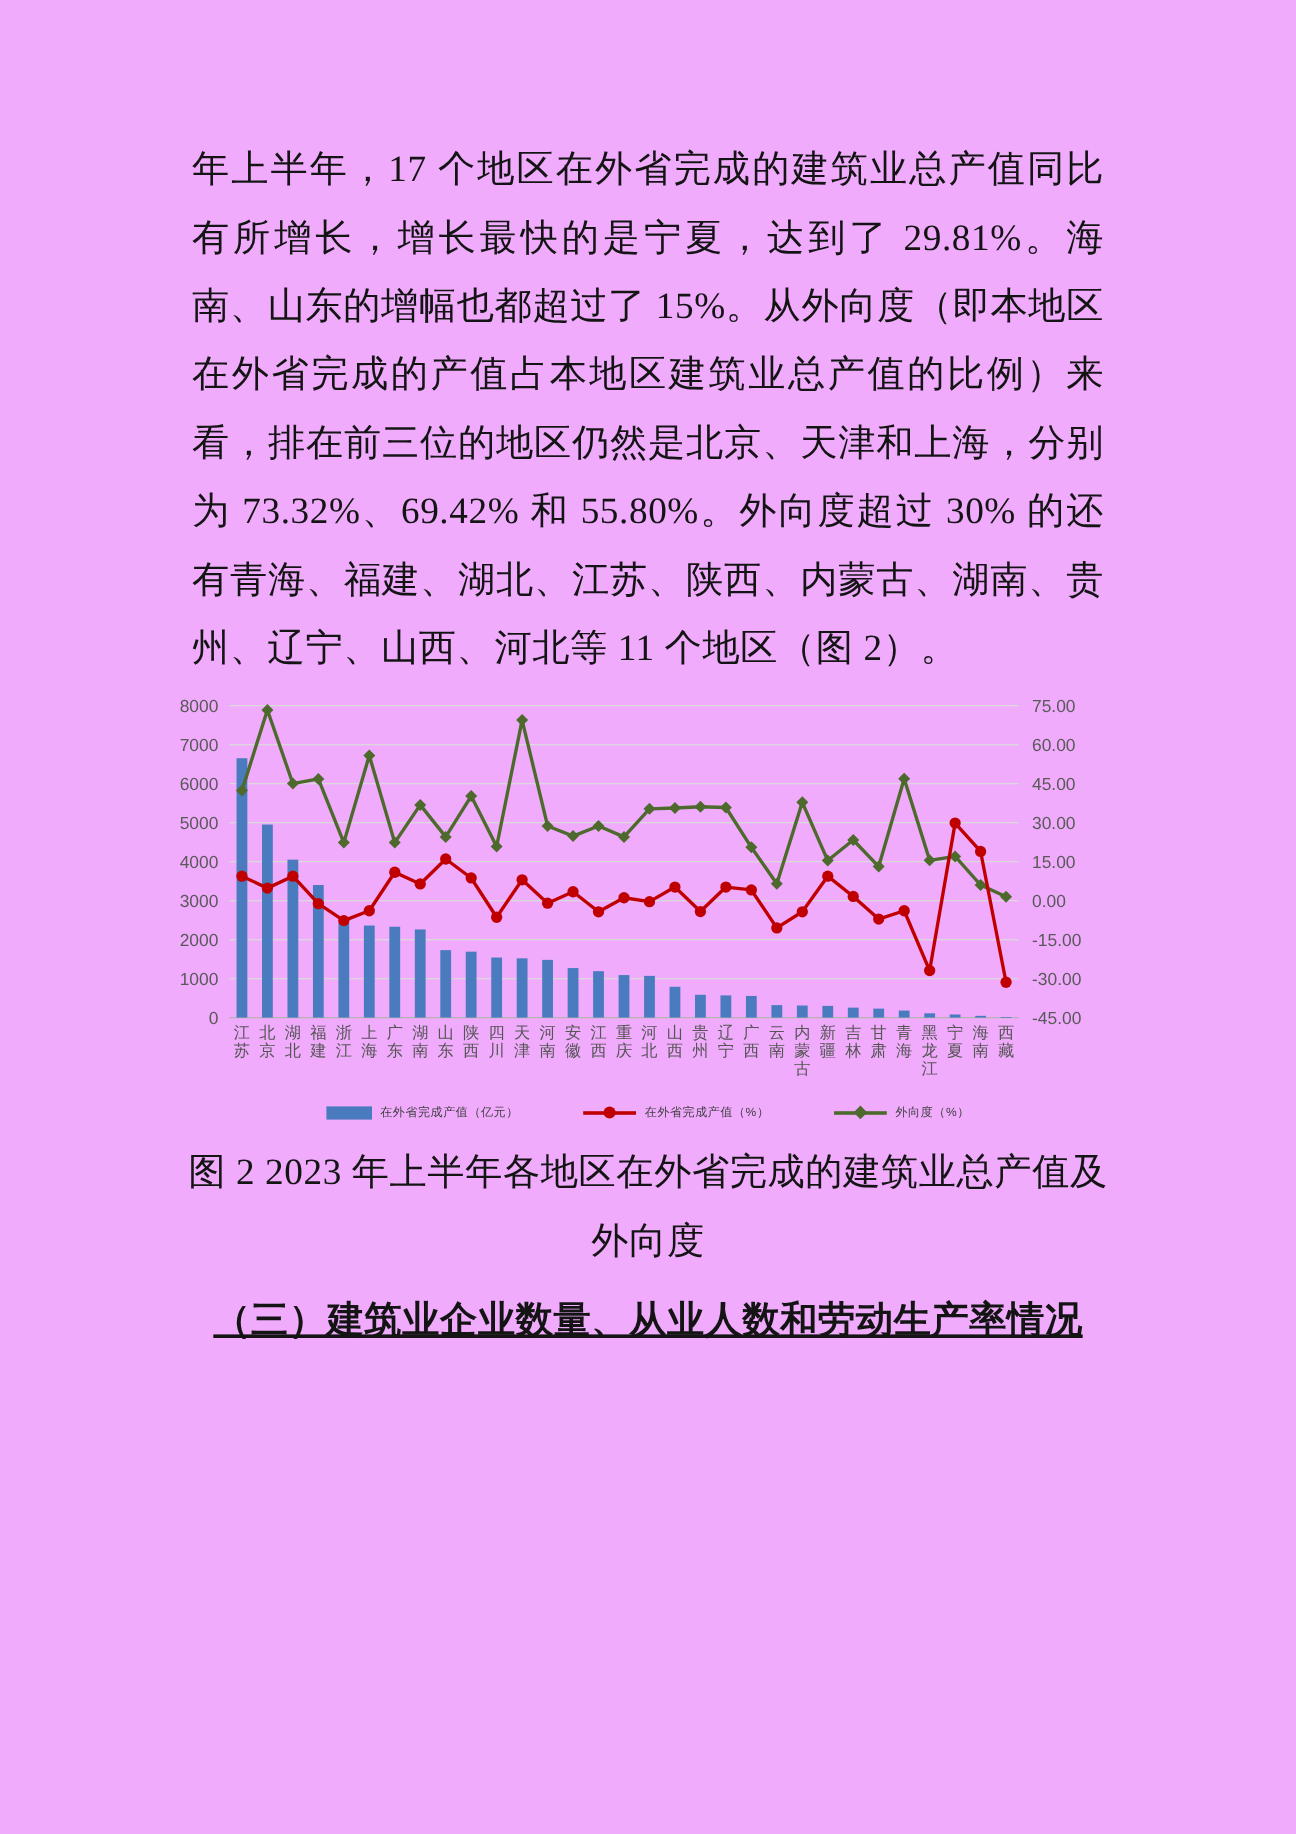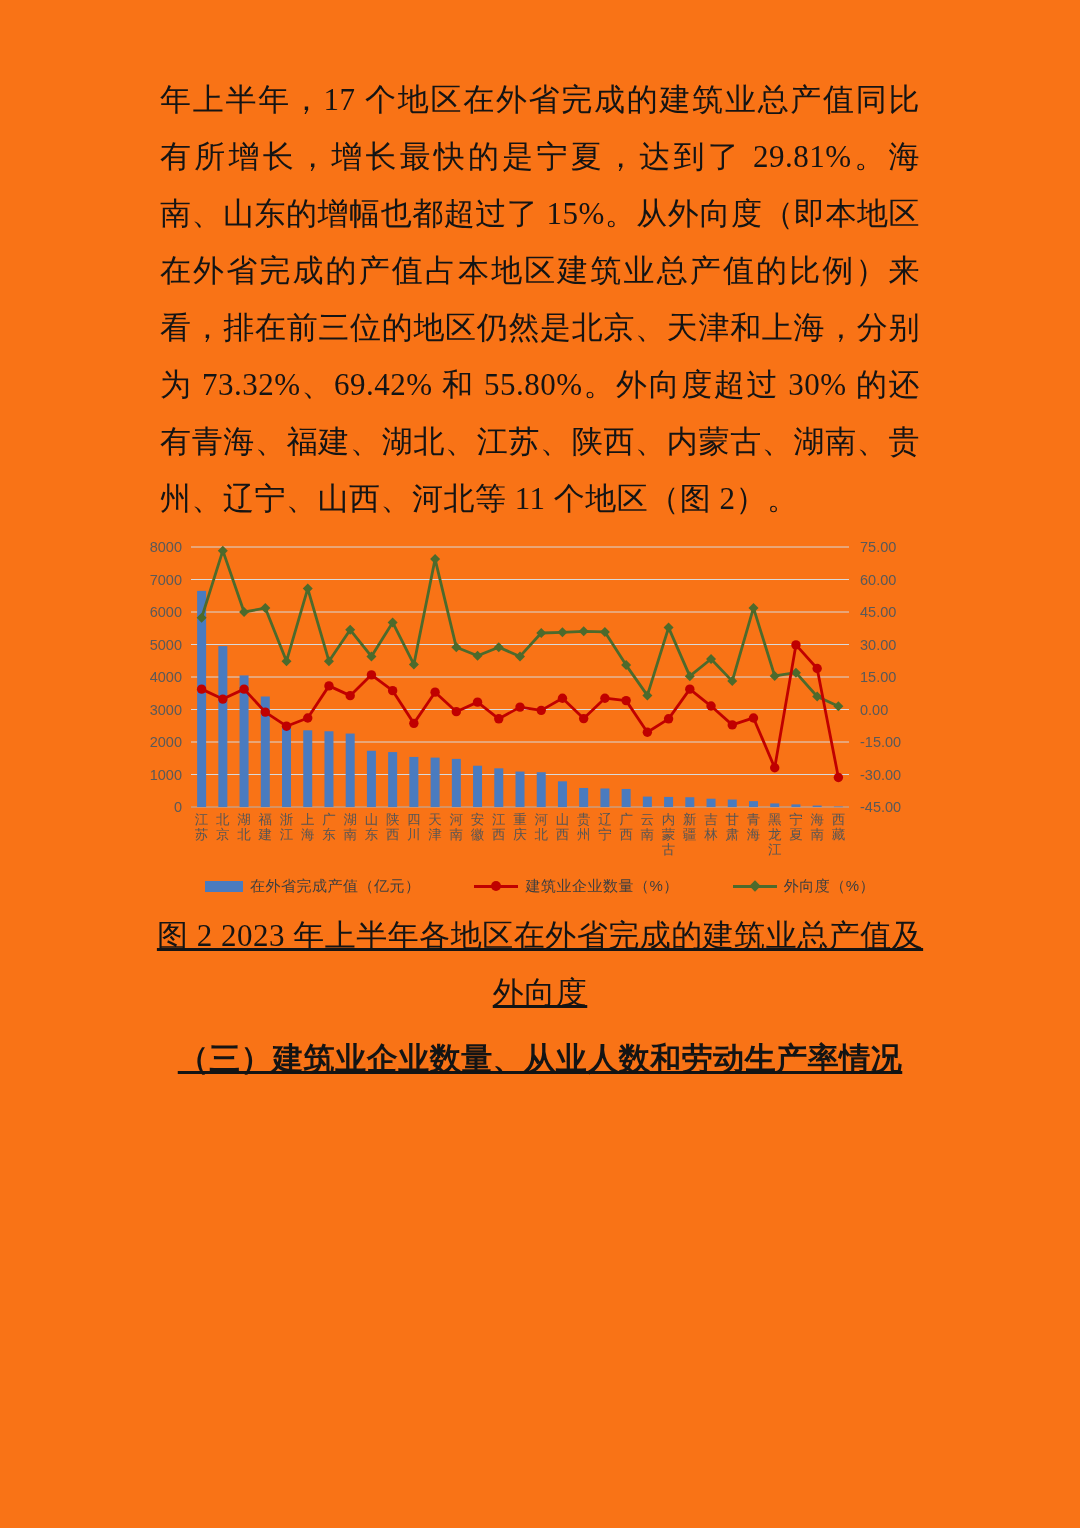--- a/index.html
+++ b/index.html
@@ -1,60 +1,60 @@
 <!DOCTYPE html>
 <html><head>
 <meta charset="utf-8">
 <style>
   html,body{margin:0;padding:0;background:#fff;}
   .page{
     position:relative;
     width:1080px;height:1528px;
-    background:#f97316;
+    background:#f0abfc;
     box-sizing:border-box;
-    padding:71px 160px 0 160px;
+    padding:112px 160px 0 160px;
     overflow:hidden;
     font-family:"Liberation Serif","DejaVu Serif",serif;
     color:#141414;
   }
   .body-text{
     margin:0;
     font-size:31px;
     line-height:57px;
     letter-spacing:0.5px;
     text-align:justify;
     text-justify:inter-ideograph;
   }
   .indent{ text-indent:64px; }
   .chart-figure{ margin:0 -15px; }
   .chart-wrap{ position:relative; width:790px; margin:0 auto; }
   #chart-svg{ display:block; }
   .legend{
     display:flex; justify-content:center; align-items:center;
     gap:54px; margin-top:2px; height:22px;
     font-family:"Liberation Sans","DejaVu Sans",sans-serif;
-    font-size:15px; color:#3f3f3f; letter-spacing:0.5px;
+    font-size:10px; color:#3f3f3f; letter-spacing:0.5px;
   }
   .legend-item{ display:flex; align-items:center; gap:7px; }
   .swatch-bar{ width:38px; height:11px; display:inline-block; }
   .swatch-line{ position:relative; width:44px; height:3px; display:inline-block; }
   .swatch-line .dot{
     position:absolute; left:50%; top:50%;
     width:10px; height:10px; border-radius:50%;
     transform:translate(-50%,-50%);
   }
   .swatch-line .diamond{
     position:absolute; left:50%; top:50%;
     width:8px; height:8px;
     transform:translate(-50%,-50%) rotate(45deg);
   }
   .caption{
     margin:10px 0 0 0;
     font-size:31px; line-height:57px;
-    text-align:center; letter-spacing:0.5px;text-decoration:underline;
+    text-align:center; letter-spacing:0.5px;
   }
   .section-heading{
     margin:9px 0 0 0;
     font-size:31px; line-height:57px; font-weight:700;
     text-align:center; letter-spacing:0.5px;text-decoration:underline;
   }
   .p2{ margin-top:5px; }
 </style>
 </head>
 <body>
@@ -236,21 +236,21 @@
         </svg>
       <div class="legend">
         <div class="legend-item">
           <span class="swatch-bar" style="background: rgb(74, 123, 191);"></span>
           <span>在外省完成产值（亿元）</span>
         </div>
         <div class="legend-item">
           <span class="swatch-line" style="background: rgb(192, 0, 0);">
               <i class="dot" style="background: rgb(192, 0, 0);"></i>
             </span>
-          <span>建筑业企业数量（%）</span>
+          <span>在外省完成产值（%）</span>
         </div>
         <div class="legend-item">
           <span class="swatch-line" style="background: rgb(77, 106, 44);">
               <i class="diamond" style="background: rgb(77, 106, 44);"></i>
             </span>
           <span>外向度（%）</span>
         </div>
       </div>
     </div>
     <figcaption class="caption">图 2 2023 年上半年各地区在外省完成的建筑业总产值及外向度</figcaption>

